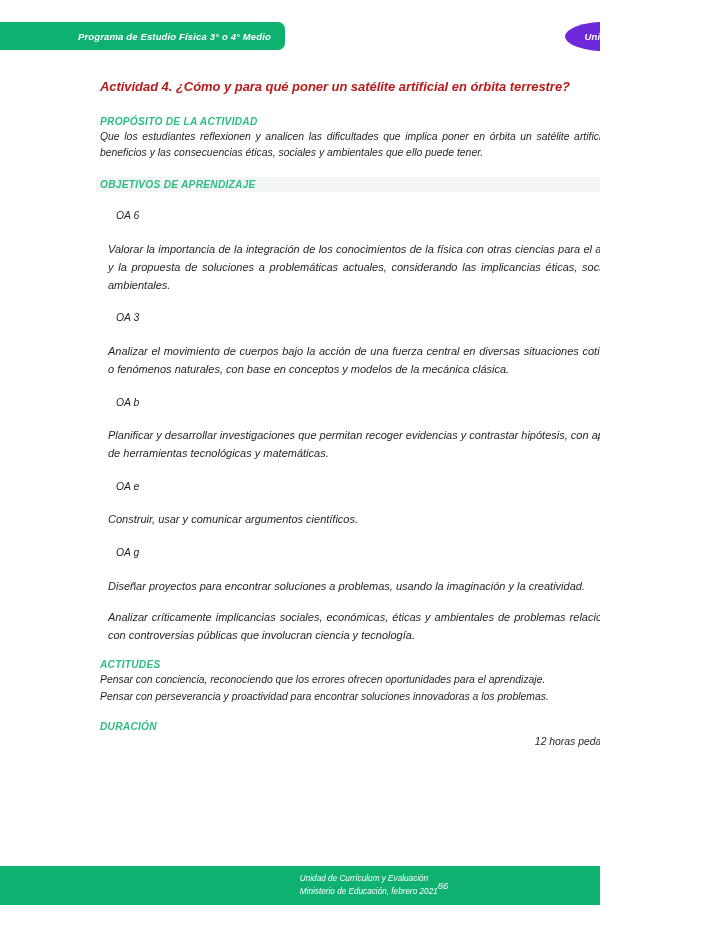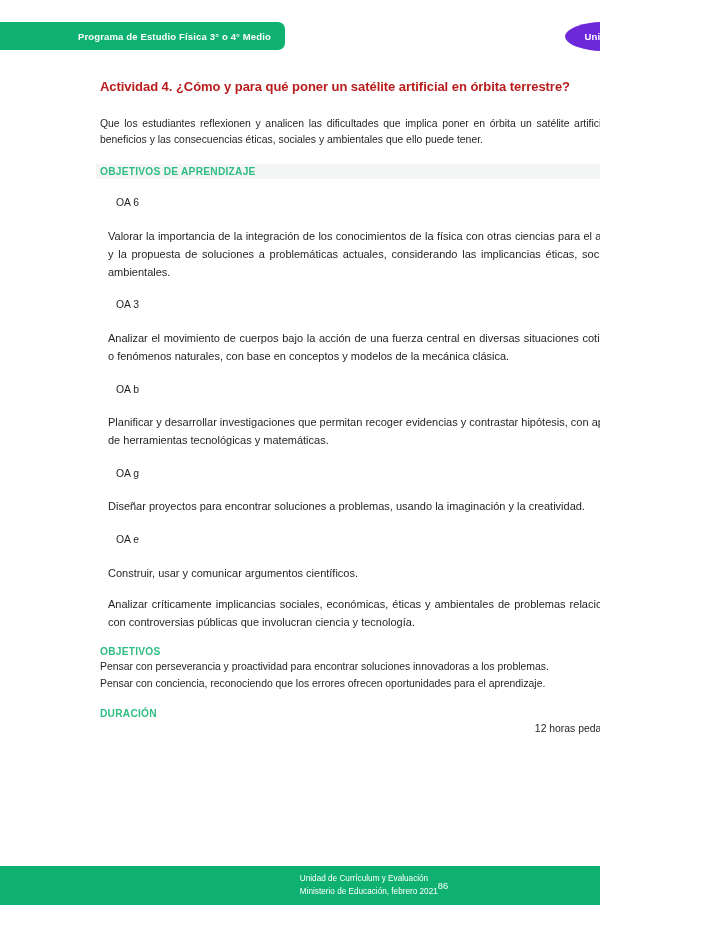--- a/index.html
+++ b/index.html
@@ -12,20 +12,21 @@
     font-family: "Liberation Sans", sans-serif;
     color: #231f20;
   }
   .page {
     position: relative;
     width: 600px;
     height: 932px;
     background: #ffffff;
     overflow: hidden;
     box-sizing: border-box;
+    font-style: italic;
   }
 
   
   .header-zone {
     position: absolute;
     top: 0;
     left: 0;
     width: 720px;
     height: 70px;
   }
@@ -197,20 +198,21 @@
     <div class="unit-badge">
       <span class="unit-badge-label">Unidad 2</span>
     </div>
   </div>
 
   <div class="content">
 
     <h1 class="activity-title">Actividad 4. ¿Cómo y para qué poner un satélite artificial en órbita terrestre?</h1>
 
     <div class="block">
+      <div class="section-heading">PROPÓSITO DE LA ACTIVIDAD</div>
       <p class="body-text">Que los estudiantes reflexionen y analicen las dificultades que implica poner en órbita un satélite artificial, y los beneficios y las consecuencias éticas, sociales y ambientales que ello puede tener.</p>
     </div>
 
     <div class="block">
       <div class="section-heading banded">OBJETIVOS DE APRENDIZAJE</div>
 
       <div class="oa-list">
 
         <div class="oa-group">
           <div class="oa-code">OA 6</div>
@@ -221,40 +223,40 @@
           <div class="oa-code">OA 3</div>
           <p class="oa-body">Analizar el movimiento de cuerpos bajo la acción de una fuerza central en diversas situaciones cotidianas o fenómenos naturales, con base en conceptos y modelos de la mecánica clásica.</p>
         </div>
 
         <div class="oa-group">
           <div class="oa-code">OA b</div>
           <p class="oa-body left">Planificar y desarrollar investigaciones que permitan recoger evidencias y contrastar hipótesis, con apoyo de herramientas tecnológicas y matemáticas.</p>
         </div>
 
         <div class="oa-group">
+          <div class="oa-code">OA e</div>
+          <p class="oa-body left">Construir, usar y comunicar argumentos científicos.</p>
+        </div>
+
+        <div class="oa-group">
           <div class="oa-code">OA g</div>
           <p class="oa-body left">Diseñar proyectos para encontrar soluciones a problemas, usando la imaginación y la creatividad.</p>
         </div>
 
         <div class="oa-group">
-          <div class="oa-code">OA e</div>
-          <p class="oa-body left">Construir, usar y comunicar argumentos científicos.</p>
-        </div>
-
-        <div class="oa-group">
           <p class="oa-body">Analizar críticamente implicancias sociales, económicas, éticas y ambientales de problemas relacionados con controversias públicas que involucran ciencia y tecnología.</p>
         </div>
 
       </div>
     </div>
 
     <div class="block">
-      <div class="section-heading">OBJETIVOS</div>
+      <div class="section-heading">ACTITUDES</div>
+      <p class="attitudes-line">Pensar con conciencia, reconociendo que los errores ofrecen oportunidades para el aprendizaje.</p>
       <p class="attitudes-line">Pensar con perseverancia y proactividad para encontrar soluciones innovadoras a los problemas.</p>
-      <p class="attitudes-line">Pensar con conciencia, reconociendo que los errores ofrecen oportunidades para el aprendizaje.</p>
     </div>
 
     <div class="block duration-block">
       <div class="section-heading">DURACIÓN</div>
       <p class="body-text left">12 horas pedagógicas.</p>
     </div>
 
   </div>
 
   <div class="footer-bar">

